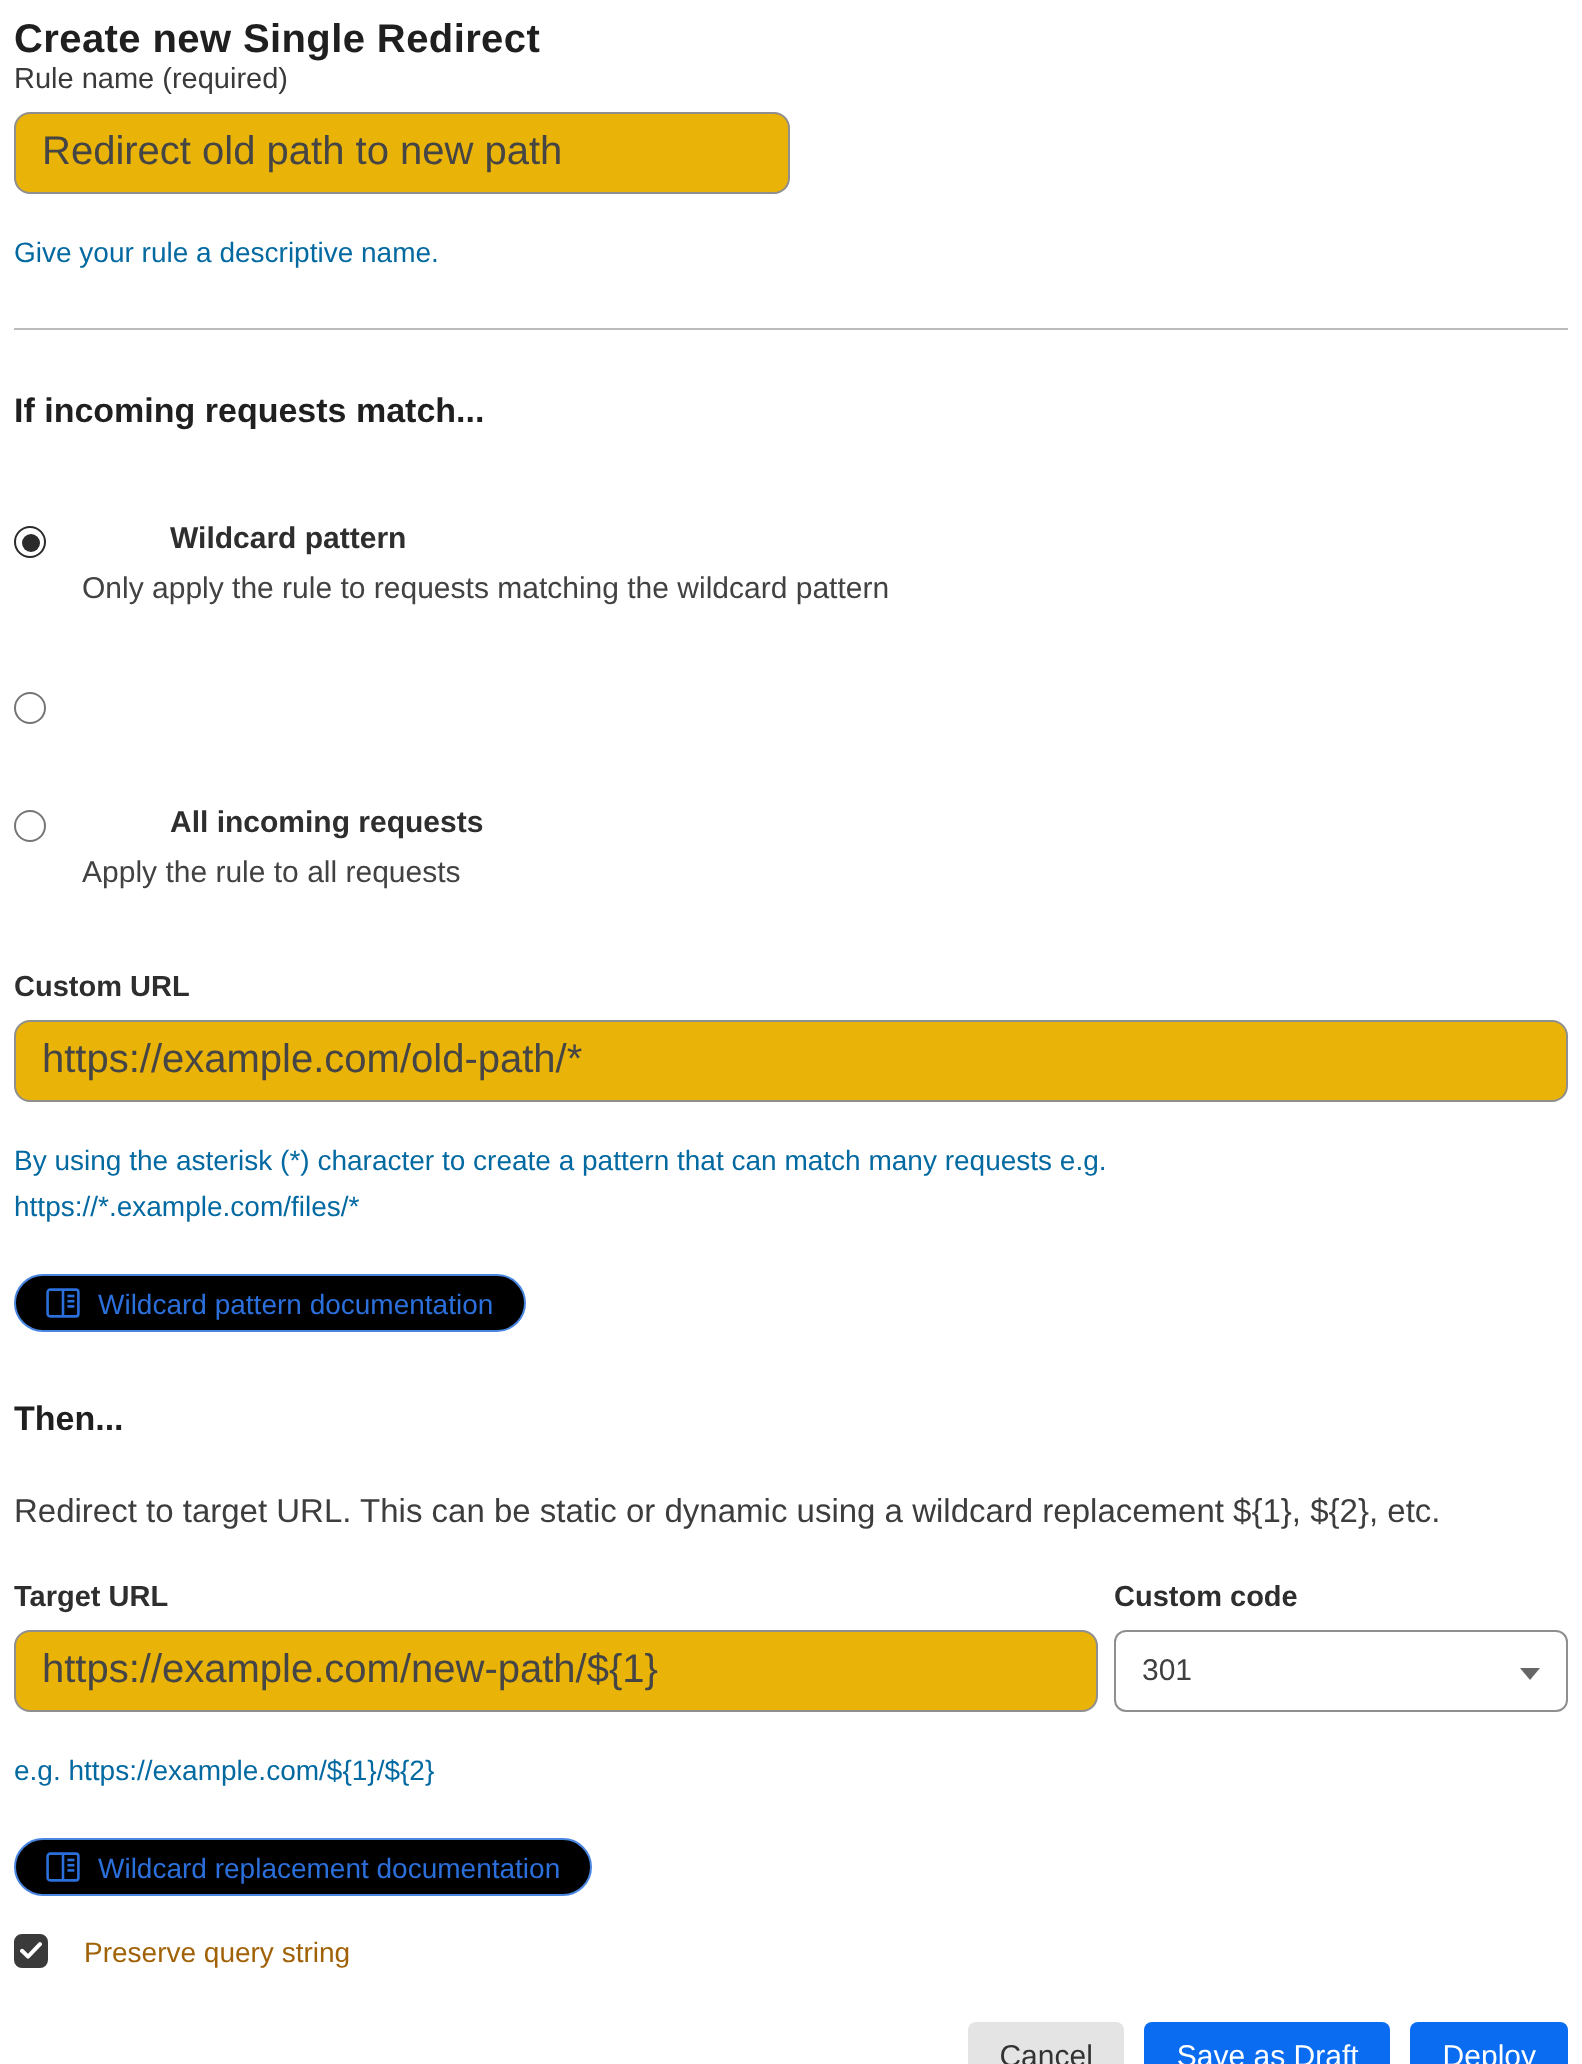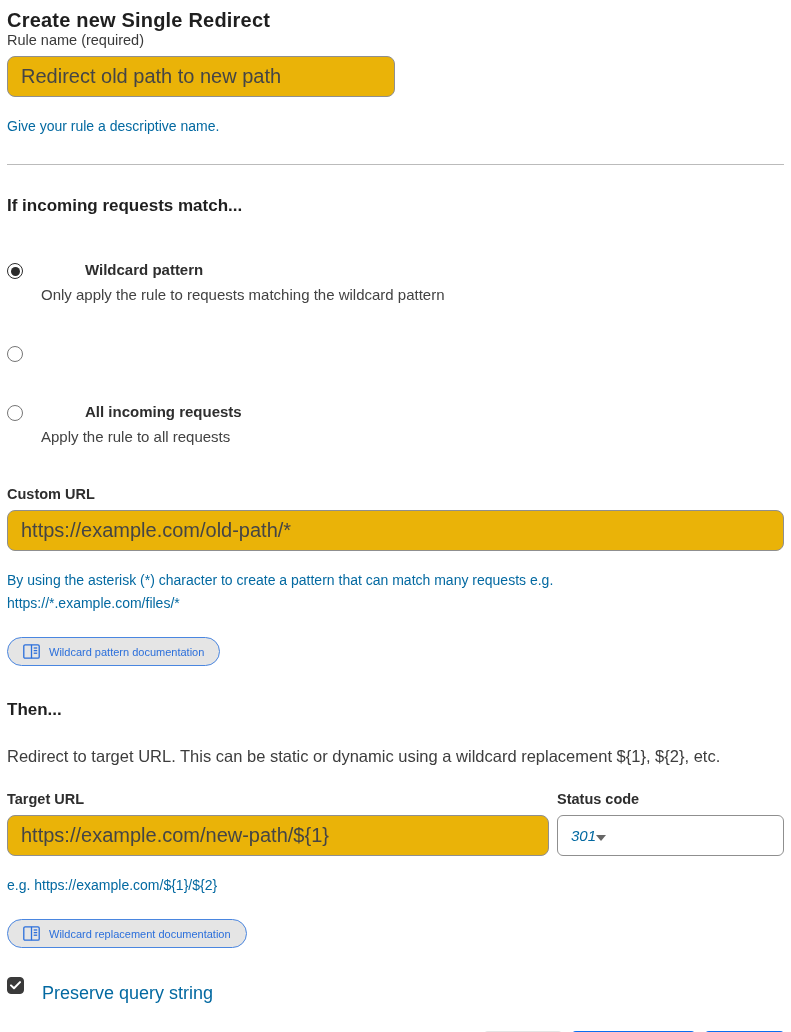--- a/index.html
+++ b/index.html
@@ -93,25 +93,25 @@
     line-height: 17px;
   }
   .url-field { margin-top: 1px; }
   .doc-btn {
     display: inline-flex;
     align-items: center;
     gap: 9px;
     margin-top: 22px;
     height: 29px;
     padding: 0 15px;
-    background: #e5e5e5;
+    background: #000000;
     border: 1px solid #4a86e0;
     border-radius: 15px;
     color: #2b6fdb;
-    font-size: 11px;
+    font-size: 14px;
     font-family: "Liberation Sans", sans-serif;
     cursor: pointer;
   }
   .doc-btn svg { display: block; }
   .then-heading { margin-top: 34px; }
   .then-desc {
     margin-top: 26px;
     font-size: 16.5px;
     color: #3d3d3d;
     line-height: 20px;
@@ -121,26 +121,26 @@
     grid-template-columns: 1fr 227px;
     column-gap: 8px;
     margin-top: 25px;
   }
   .select-box {
     height: 41px;
     border: 1px solid #8f8f8f;
     border-radius: 6px;
     display: flex;
     align-items: center;
+    justify-content: space-between;
     padding: 0 13px;
     font-size: 15px;
-    color: #0369a1;
+    color: #404040;
     background: #fff;
     cursor: pointer;
-    font-style: italic;
   }
   .checkbox-row {
     display: flex;
     align-items: center;
     gap: 18px;
     margin-top: 19px;
     cursor: pointer;
   }
   .checkbox {
     flex: none;
@@ -149,21 +149,21 @@
     border-radius: 4px;
     border: 1px solid #3a3a3a;
     background: #fff;
     display: flex;
     align-items: center;
     justify-content: center;
   }
   .checkbox.checked { background: #3a3a3a; }
   .checkbox svg { display: none; }
   .checkbox.checked svg { display: block; }
-  .checkbox-label { font-size: 18px; color: #0369a1; margin-top: 16px; }
+  .checkbox-label { font-size: 14px; color: #a16207; }
   .footer {
     display: flex;
     justify-content: flex-end;
     gap: 10px;
     margin-top: 27px;
   }
   .btn {
     height: 35px;
     padding: 0 16px;
     border: none;
@@ -240,21 +240,21 @@
 
 <p class="then-desc">Redirect to target URL. This can be static or dynamic using a wildcard replacement ${1}, ${2}, etc.</p>
 
 <div class="target-row">
   <div>
     <div class="field-label strong">Target URL</div>
     <input class="text-input" type="text" value="https://example.com/new-path/${1}" style="">
     <div class="help-text">e.g. https://example.com/${1}/${2}</div>
   </div>
   <div>
-    <div class="field-label strong">Status code</div>
+    <div class="field-label strong">Custom code</div>
     <div class="select-box">
       <span>301</span>
       <span>
         <svg width="10" height="6" viewBox="0 0 10 6">
             <path d="M0 0 L10 0 L5 6 Z" fill="#666"></path>
           </svg>
       </span>
     </div>
   </div>
 </div>

